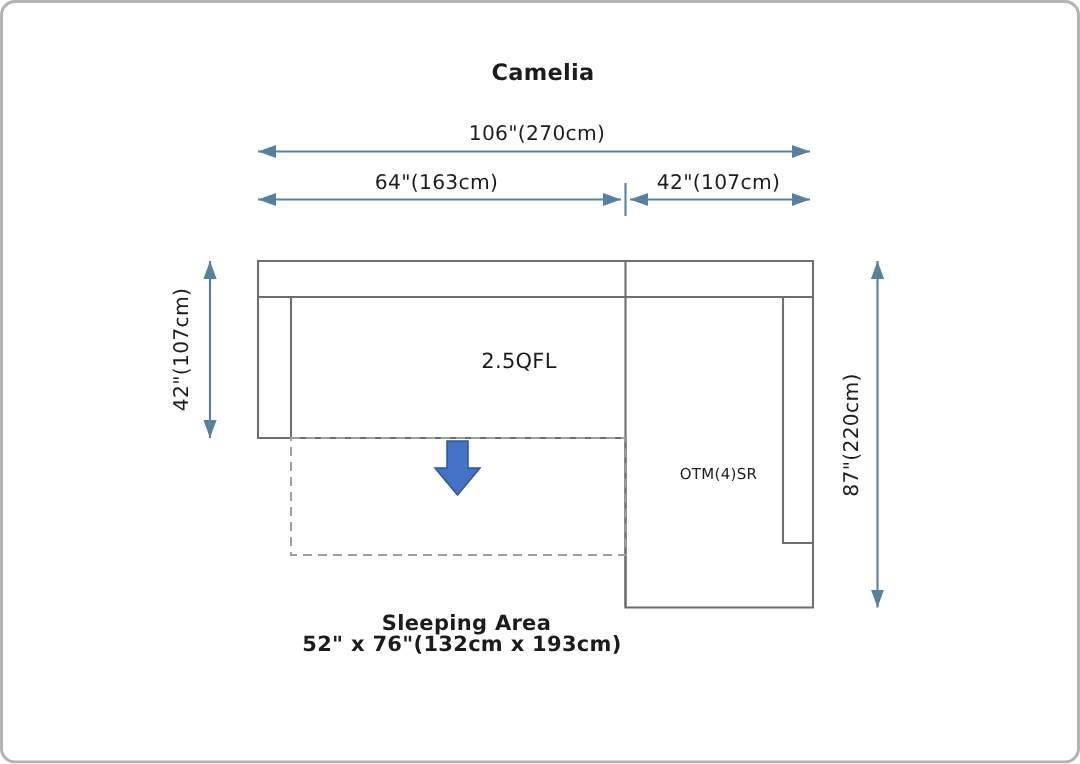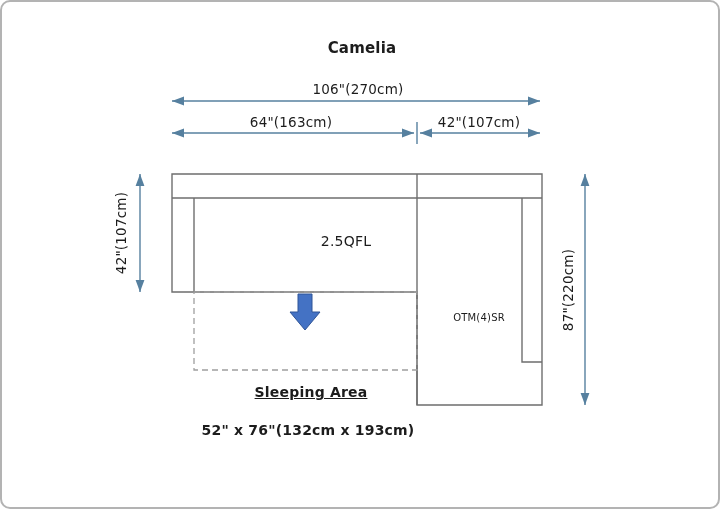--- a/index.html
+++ b/index.html
@@ -69,17 +69,17 @@
   <div class="lbl" style="left:477px;top:120px;">42"(107cm)</div>
 
   <div class="lbl vert" style="left:119px;top:231px;">42"(107cm)</div>
 
   <div class="lbl vert" style="left:566px;top:288px;">87"(220cm)</div>
 
   <div class="lbl" style="left:300px;top:239px;font-size:14px;margin-left:44px;">2.5QFL</div>
 
   <div class="lbl" style="left:477px;top:267px;font-size:10px;margin-top:48px;">OTM(4)SR</div>
 
-  <div class="lbl bold" style="left:309px;top:390px;font-size:14px;text-decoration:underline;">Sleeping Area</div>
+  <div class="lbl bold" style="left:309px;top:414px;font-size:14px;">Sleeping Area</div>
 
   <div class="lbl bold" style="left:306px;top:428px;font-size:14px;">52" x 76"(132cm x 193cm)</div>
 
 </div>
 
 </body></html>

